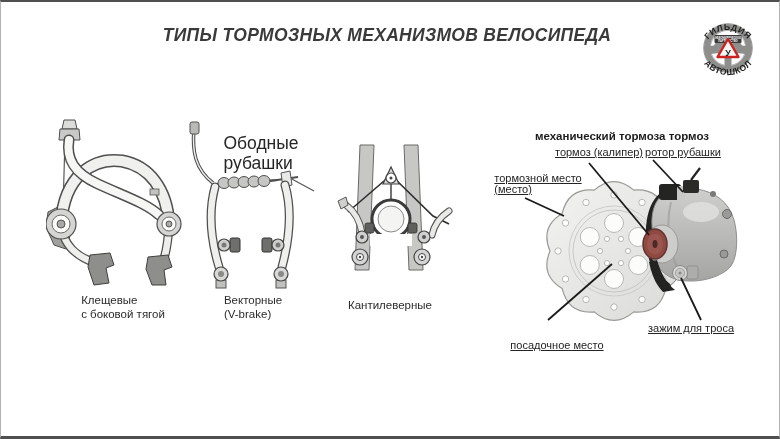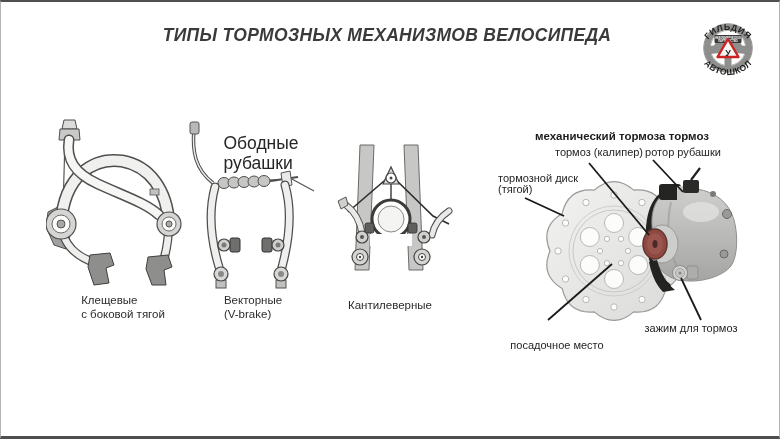--- a/index.html
+++ b/index.html
@@ -17,21 +17,21 @@
     color:#3a3a3a;letter-spacing:.3px;
   }
   .rim-heading{
     top:131px;left:252px;font:500 17.5px/20px "Liberation Sans",sans-serif;color:#262626;margin-left:8px;
   }
   .caption{font:400 11.5px/13.5px "Liberation Sans",sans-serif;color:#2b2b2b;}
   .cap1{top:292px;left:122px;}
   .cap2{top:292px;left:252px;}
   .cap3{top:297px;left:389px;}
   .disc-heading{top:128px;left:621px;font:700 11.5px/12px "Liberation Sans",sans-serif;color:#1c1c1c;}
-  .disc-label{font:400 11px/10.5px "Liberation Sans",sans-serif;color:#242424;}
+  .disc-label{font:400 11px/10.5px "Liberation Sans",sans-serif;color:#242424;text-decoration:underline;}
   .lbl-caliper{top:145px;left:598px;}
   .lbl-housing{top:145px;left:682px;}
   .lbl-rotor{top:171px;left:537px;}
   .lbl-mount{top:321px;left:556px;margin-top:17px;}
   .lbl-clamp{top:321px;left:690px;}
   svg{display:block;}
 </style>
 </head>
 <body>
 
@@ -253,19 +253,19 @@
         <line x1="57" y1="178" x2="121" y2="122"></line>
         <line x1="210" y1="178" x2="190" y2="136"></line>
       </g>
     </svg>
   </div>
 
   <div class="abs ctr disc-heading">механический тормоза тормоз</div>
   <div class="abs ctr disc-label lbl-caliper">тормоз (калипер)</div>
   <div class="abs ctr disc-label lbl-housing">ротор рубашки</div>
   <div class="abs ctr disc-label lbl-rotor">
-    <div>тормозной диск</div>
-    <div>(тягой)</div>
+    <div>тормозной место</div>
+    <div>(место)</div>
   </div>
   <div class="abs ctr disc-label lbl-mount">посадочное место</div>
-  <div class="abs ctr disc-label lbl-clamp">зажим для тормоз</div>
+  <div class="abs ctr disc-label lbl-clamp">зажим для троса</div>
 
 </div>
 
 </body></html>

